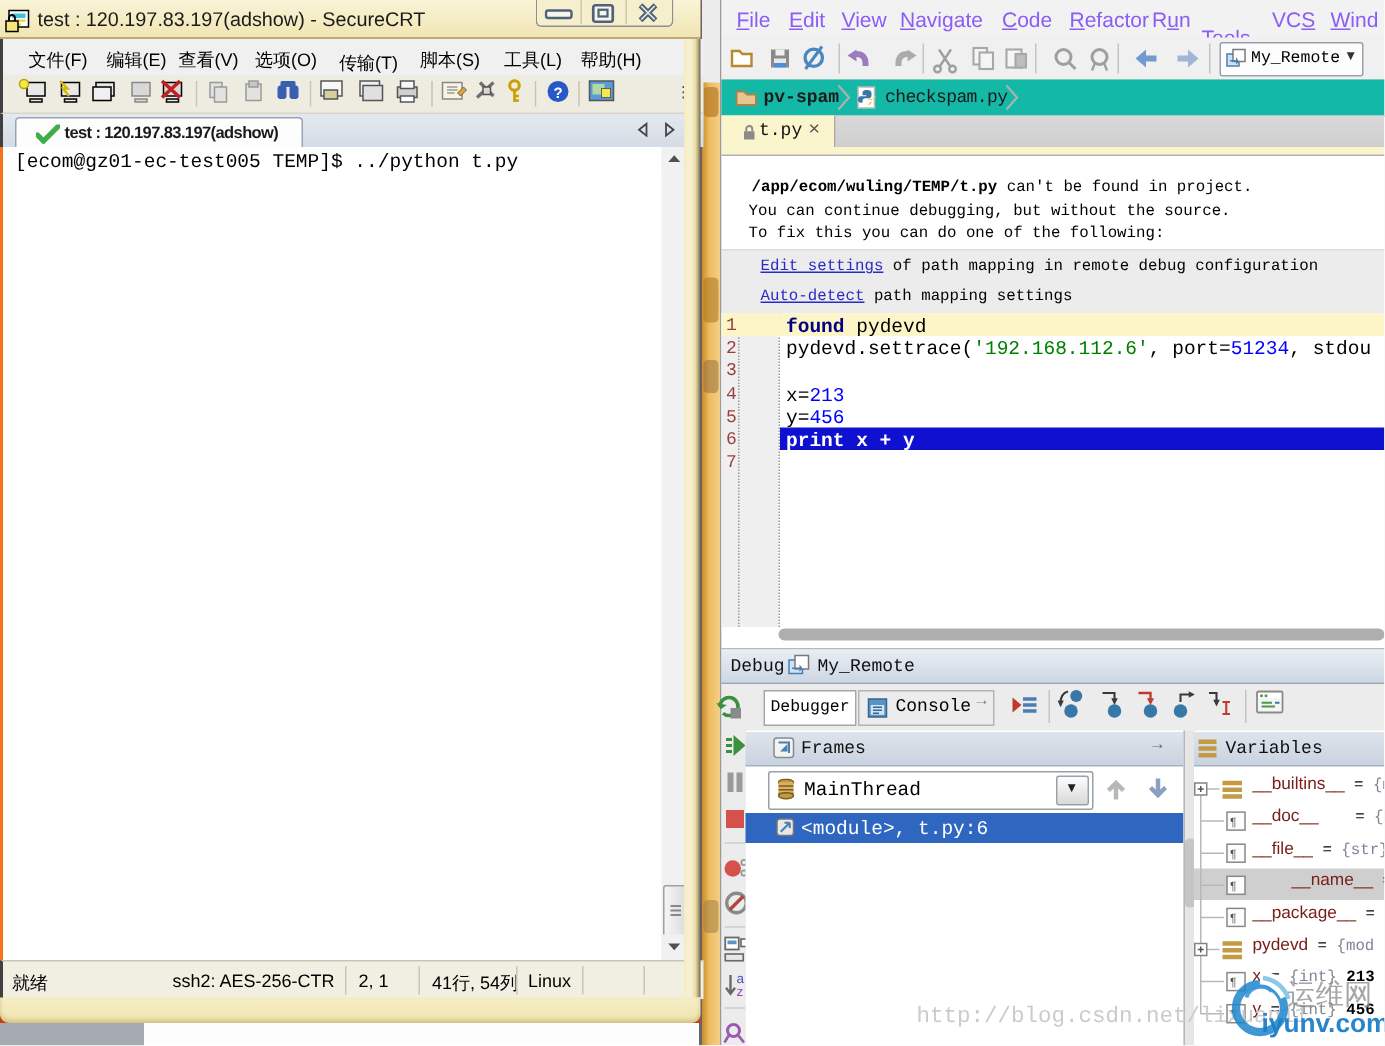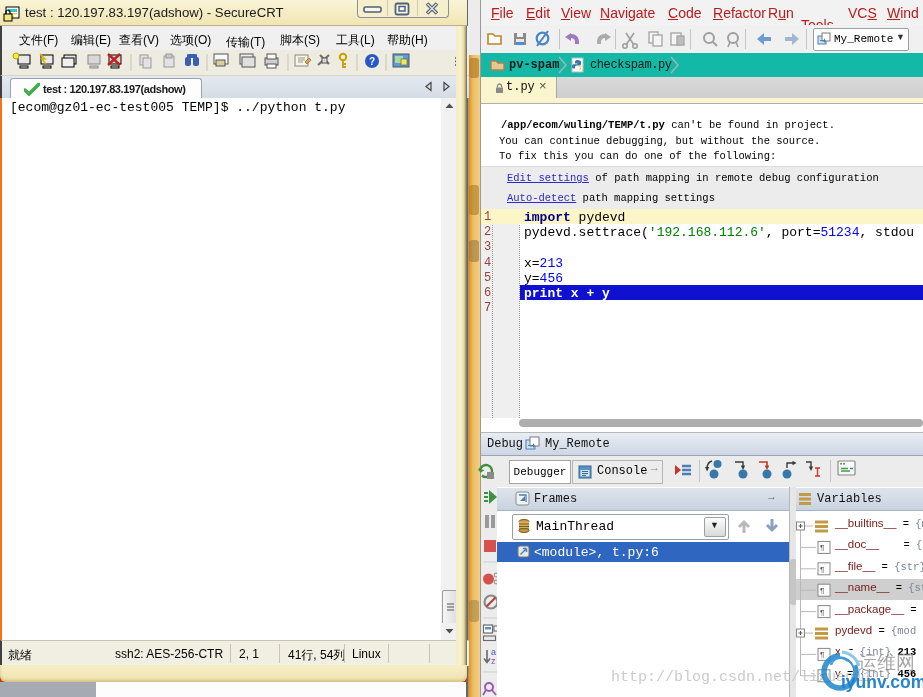--- a/index.html
+++ b/index.html
@@ -19,21 +19,21 @@
 
   <div class="abs" style="left:0;top:0;width:2px;height:697px;background:#63666a;"></div>
   <div class="abs" style="left:2px;top:0;width:12px;height:55px;background:#ececec;"></div>
   <div class="abs" style="left:2px;top:55px;width:12px;height:642px;background:linear-gradient(90deg,#c98a2e,#eebc5e 40%,#f3cf8a);"></div>
   <div class="abs" style="left:3px;top:58px;width:10px;height:20px;background:#b77b28;border-radius:3px;opacity:.7;"></div>
   <div class="abs" style="left:3px;top:185px;width:10px;height:30px;background:#a8741f;border-radius:3px;opacity:.55;"></div>
   <div class="abs" style="left:3px;top:240px;width:10px;height:22px;background:#8c6a3a;border-radius:3px;opacity:.5;"></div>
   <div class="abs" style="left:3px;top:600px;width:10px;height:22px;background:#9a7a40;border-radius:3px;opacity:.5;"></div>
   <div class="abs" style="left:14px;top:0;width:1px;height:697px;background:#9a9a9a;"></div>
 
-  <div class="abs nw" style="left:15px;top:0;width:442px;height:25px;background:#f2f2f2;font-size:14px;color:#b91c1c;">
+  <div class="abs nw" style="left:15px;top:0;width:442px;height:25px;background:#f2f2f2;font-size:14px;color:#8b5cf6;">
     <span class="abs" style="left:10px;top:5px;"><u>F</u>ile</span>
     <span class="abs" style="left:45px;top:5px;"><u>E</u>dit</span>
     <span class="abs" style="left:80px;top:5px;"><u>V</u>iew</span>
     <span class="abs" style="left:119px;top:5px;"><u>N</u>avigate</span>
     <span class="abs" style="left:187px;top:5px;"><u>C</u>ode</span>
     <span class="abs" style="left:232px;top:5px;"><u>R</u>efactor</span>
     <span class="abs" style="left:287px;top:5px;">R<u>u</u>n</span>
     <span class="abs" style="left:320px;top:17px;"><u>T</u>ools</span>
     <span class="abs" style="left:367px;top:5px;">VC<u>S</u></span>
     <span class="abs" style="left:406px;top:5px;"><u>W</u>ind</span>
@@ -156,21 +156,21 @@
     <div class="abs" style="left:0;top:0;width:38px;height:209px;background:#efefef;"></div>
     <div class="abs" style="left:11px;top:0;width:1px;height:209px;border-left:1px dotted #999;"></div>
     <div class="abs" style="left:38px;top:0;width:1px;height:209px;border-left:1px dotted #999;"></div>
 
     <div class="abs" style="left:0;top:0;width:442px;height:15px;background:#fbf5c8;"></div>
 
     <div class="abs" style="left:39px;top:76px;width:403px;height:15px;background:#1010d0;"></div>
 
     <div class="mono" style="position:absolute;left:3px;top:1px;font-size:12px;line-height:15.2px;color:#993e3e;">1<br>2<br>3<br>4<br>5<br>6<br>7</div>
 
-    <div class="mono nw" style="position:absolute;left:43px;top:1px;font-size:13px;line-height:15.2px;color:#000;"><b style="color:#000080">import</b> pydevd
+    <div class="mono nw" style="position:absolute;left:43px;top:1px;font-size:13px;line-height:15.2px;color:#000;"><b style="color:#000080">found</b> pydevd
 pydevd.settrace(<span style="color:#008000">'192.168.112.6'</span>, port=<span style="color:#0000ff">51234</span>, stdou
 
 x=<span style="color:#0000ff">213</span>
 y=<span style="color:#0000ff">456</span>
 <b style="color:#fff">print x + y</b>
 </div>
   </div>
 
   <div class="abs" style="left:15px;top:418px;width:442px;height:10px;background:#fff;">
     <div class="abs" style="left:38px;top:1px;width:404px;height:8px;background:#aeaeae;border-radius:4px;"></div>
@@ -390,21 +390,21 @@
             <rect x="0" y="0" width="12" height="12" fill="#fdfdfd" stroke="#888"></rect>
             <text x="2" y="9" font-size="8" fill="#555" font-family="Liberation Sans">¶</text>
           </g>
       </g>
     </svg>
 
     <div class="abs nw" style="left:39px;top:30px;font-size:11.5px;color:#000;">
       <div class="abs nw" style="left:0;top:0px;"><span style="color:#7a201c;">__builtins__</span><span class="mono" style="font-size:10.5px;"> = <span style="color:#7d8596;">{m</span></span></div>
       <div class="abs nw" style="left:0;top:21.4px;"><span style="color:#7a201c;">__doc__</span><span class="mono" style="font-size:10.5px;margin-left:18px;"> = <span style="color:#7d8596;">{Non</span></span></div>
       <div class="abs nw" style="left:0;top:42.8px;"><span style="color:#7a201c;">__file__</span><span class="mono" style="font-size:10.5px;"> = <span style="color:#7d8596;">{str}</span> </span></div>
-      <div class="abs nw" style="left:0;top:64.2px;"><span style="color:#7a201c;">__name__</span><span class="mono" style="font-size:10.5px;"> = <span style="color:#7d8596;">{str</span></span></div>
+      <div class="abs nw" style="left:0;top:64.2px;"><span style="color:#7a201c;margin-left:26px;">__name__</span><span class="mono" style="font-size:10.5px;"> = <span style="color:#7d8596;">{str</span></span></div>
       <div class="abs nw" style="left:0;top:85.6px;"><span style="color:#7a201c;">__package__</span><span class="mono" style="font-size:10.5px;"> = <span style="color:#7d8596;">{</span></span></div>
       <div class="abs nw" style="left:0;top:107px;"><span style="color:#7a201c;">pydevd</span><span class="mono" style="font-size:10.5px;"> = <span style="color:#7d8596;">{mod</span></span></div>
       <div class="abs nw" style="left:0;top:128.4px;"><span style="color:#7a201c;">x</span><span class="mono" style="font-size:10.5px;"> = <span style="color:#7d8596;">{int}</span> <b>213</b></span></div>
       <div class="abs nw" style="left:0;top:149.8px;"><span style="color:#7a201c;">y</span><span class="mono" style="font-size:10.5px;"> = <span style="color:#7d8596;">{int}</span> <b>456</b></span></div>
     </div>
   </div>
 </div>
 
 <div class="abs" style="left:0;top:0;width:467px;height:682px;background:#c2410c;">
 

